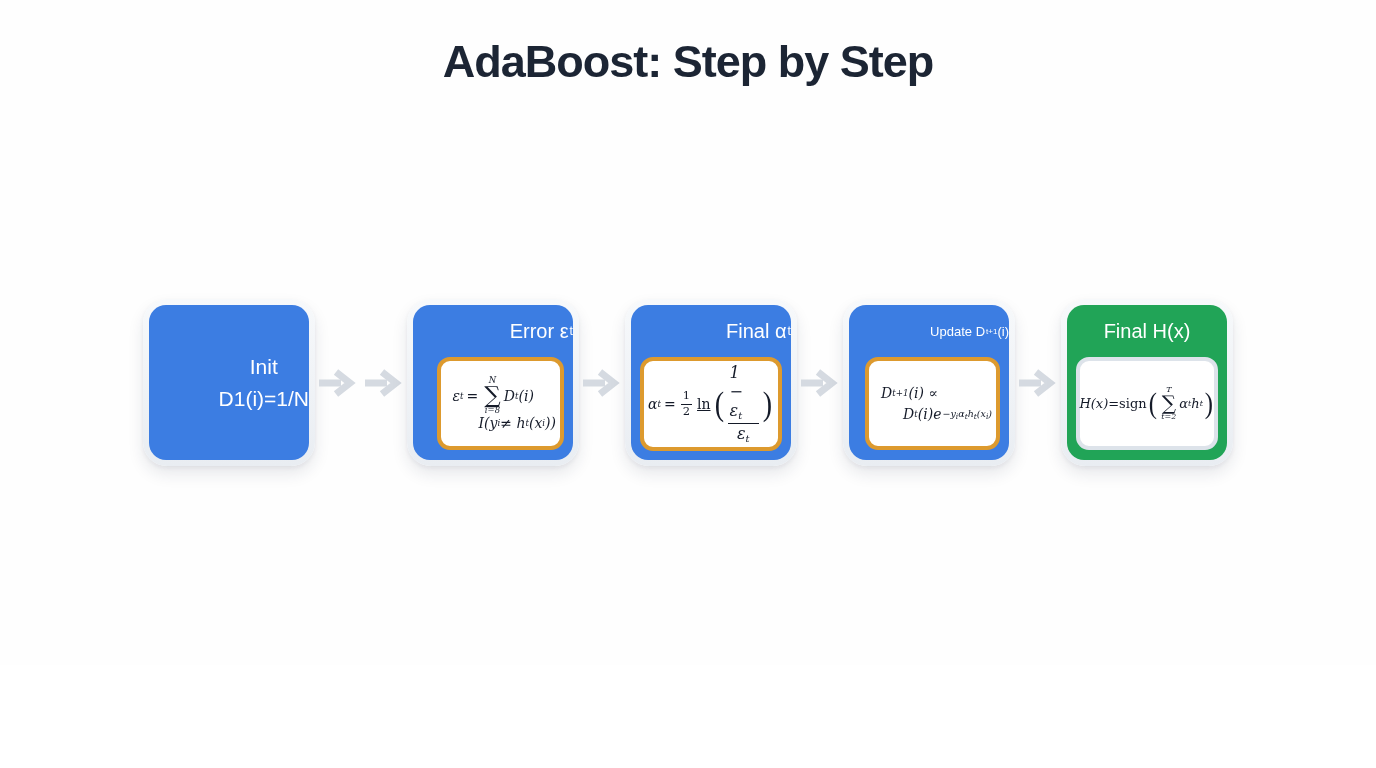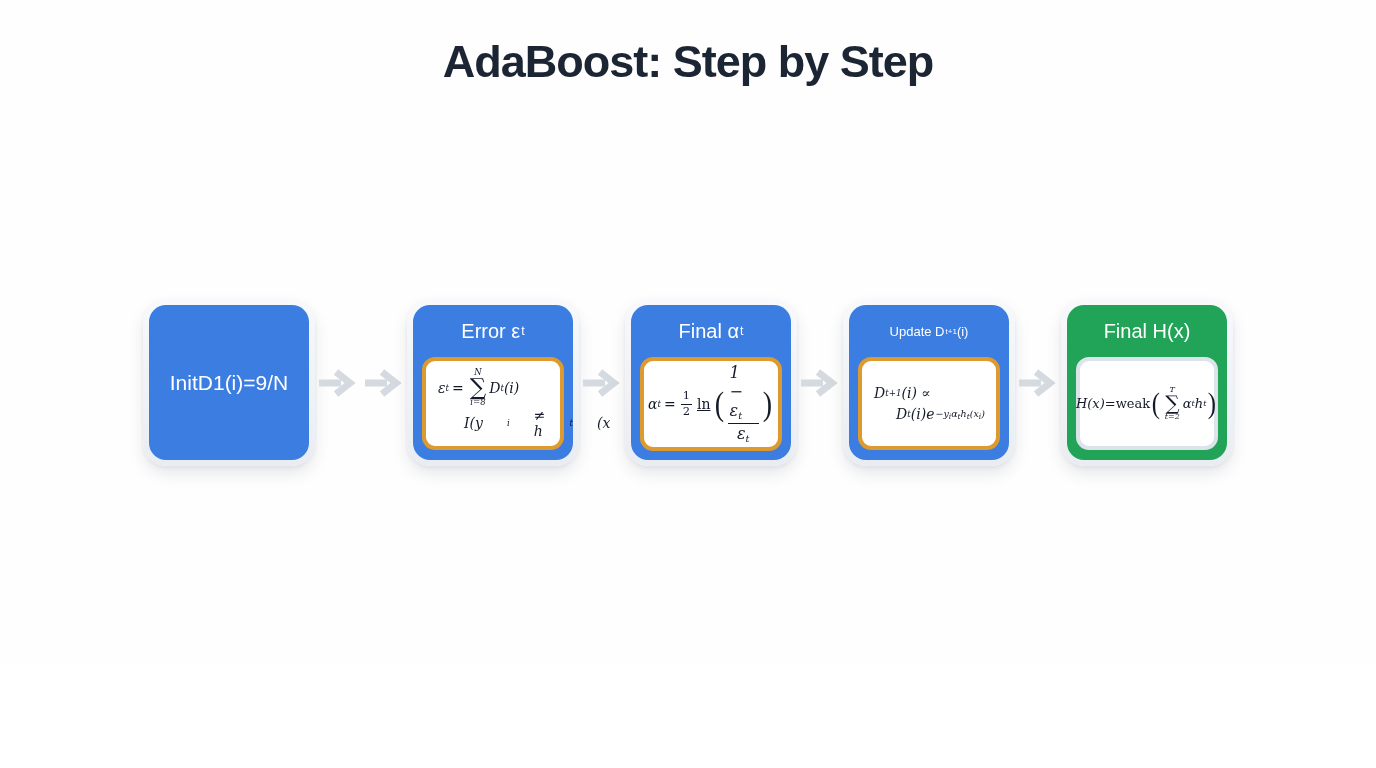--- a/index.html
+++ b/index.html
@@ -25,24 +25,24 @@
     padding:6px;
     border-radius:24px;
     background:linear-gradient(180deg,#f7f9fb 0%,#e9edf2 100%);
     box-shadow:0 8px 16px rgba(30,42,64,0.10), 0 2px 4px rgba(30,42,64,0.06);
   }
   .node-inner {
     width:100%; height:100%;
     border-radius:17px;
     display:flex; flex-direction:column;
   }
-  .node-inner.blue  { background:#3c7de2; }
+  .node-inner.blue  { background:#3c7de2;align-items:flex-end; }
   .node-inner.green { background:#21a457; }
   .plain-label {
-    flex:1; display:flex; flex-direction:row;
+    flex:1; display:flex; flex-direction:column;
     align-items:center; justify-content:center;
     color:#ffffff; font-size:21px; line-height:1.5; text-align:center;
   }
   .node-header {
     height:52px; flex:0 0 auto;
     display:flex; align-items:center; justify-content:center;
     color:#ffffff; font-size:20px; white-space:nowrap;
   }
   .node-header.tight { font-size:13px; }
   .hsub { font-size:0.62em; vertical-align:-0.32em; margin-left:1px; }
@@ -78,40 +78,40 @@
   .frac.big  { font-size:16px; }
   .bigp {
     font-style:normal; font-family:"Liberation Serif", serif;
     font-size:33px; line-height:0.75; font-weight:400;
     transform:scaleX(0.85); margin:0 1px;
   }
   .bigp.small { font-size:29px; }
   .lnop { margin:0 2px 0 3px; font-style:normal;text-decoration:underline; }
   .exp { font-size:9.5px; font-style:italic; vertical-align:6px; line-height:1; margin-left:1px; }
   .ssub { font-size:7.5px; vertical-align:-1.5px; }
-  .indent1 { padding-left:34px;gap:24px; }
+  .indent1 { padding-left:34px; }
   .indent2 { padding-left:30px; }
   .lpad { padding-left:8px; }
   .gap6 { height:5px; }
   .arrow-wrap { flex:0 0 auto; width:46px; display:flex; align-items:center; justify-content:center; }
 </style>
 </head>
 <body>
 
 <div class="stage">
 
   <div class="title">AdaBoost: Step by Step</div>
 
   <div class="flow">
 
     <div class="node">
       <div class="node-inner blue">
         <div class="plain-label">
           <span>Init</span>
-          <span>D1(i)=9/N</span>
+          <span>D1(i)=1/N</span>
         </div>
       </div>
     </div>
 
     <div class="arrow-wrap">
       <svg width="44" height="36" viewBox="0 0 44 36">
         <path d="M3 18 H25" stroke="#d5dae1" stroke-width="7" fill="none"></path>
         <path d="M20 7 L34 18 L20 29" stroke="#d5dae1" stroke-width="7" fill="none" stroke-linejoin="miter"></path>
       </svg>
     </div>
@@ -231,21 +231,21 @@
 
     <div class="node">
       <div class="node-inner green">
         <div class="node-header">
           <span>Final H(x)</span>
         </div>
         <div class="panel gray">
           <div class="f-line center" style="font-size:13px;">
             <span class="mi">H(x)</span>
               <span class="mr">=</span>
-              <span class="mr">weak</span>
+              <span class="mr">sign</span>
             <span class="bigp small">(</span>
             <span class="sumstack small">
               <span class="sumlim">T</span>
               <span class="sumsym">∑</span>
               <span class="sumlim">t=2</span>
             </span>
             <span class="mi">α</span>
               <span class="sub">t</span>
               <span class="mi">h</span>
               <span class="sub">t</span>

